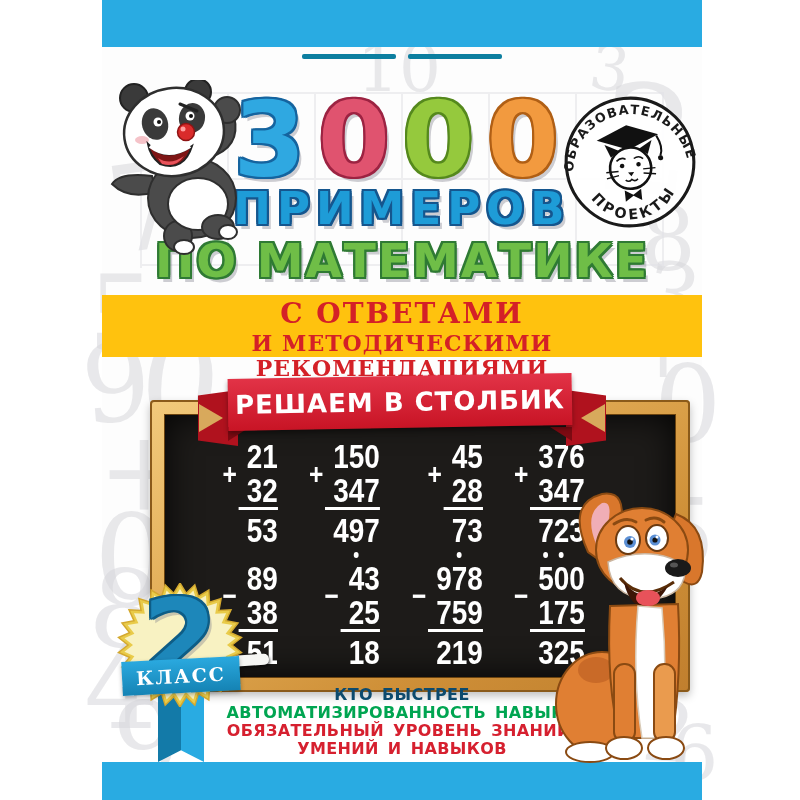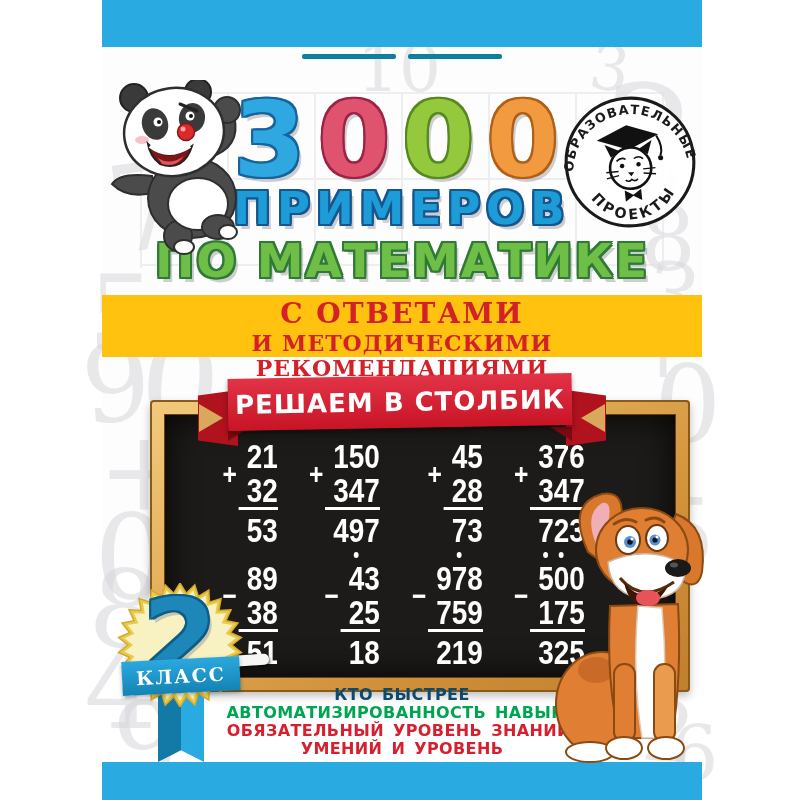--- a/index.html
+++ b/index.html
@@ -231,21 +231,21 @@
     <div class="abs badge-num outline" style="color: rgb(29, 135, 186); --o: #0e5d86;">2</div>
     <div class="abs badge-band">
       <span>КЛАСС</span>
     </div>
     <div class="abs badge-tail"></div>
 
     <div class="abs footer">
         <div style="color: #0c4a6e;">КТО БЫСТРЕЕ</div>
         <div style="color: rgb(0, 165, 81);">АВТОМАТИЗИРОВАННОСТЬ НАВЫКА</div>
         <div style="color: rgb(214, 32, 47);">ОБЯЗАТЕЛЬНЫЙ УРОВЕНЬ ЗНАНИЙ,</div>
-        <div style="color: rgb(214, 32, 47);">УМЕНИЙ И УРОВЕНЬ</div>
+        <div style="color: rgb(214, 32, 47);">УМЕНИЙ И НАВЫКОВ</div>
       </div>
 
     <svg class="abs stamp" viewBox="0 0 136 136">
       <circle cx="68" cy="68" r="62" fill="rgba(255,255,255,.92)" stroke="#1a1a1a" stroke-width="3"></circle>
       <defs>
         <path id="arcT" d="M 13 88 A 56 56 0 1 1 123 88" fill="none"></path>
         <path id="arcB" d="M 24 93 A 47 47 0 0 0 112 93" fill="none"></path>
       </defs>
       <text font-size="12.5" letter-spacing="1.2" text-anchor="middle">
         <textPath href="#arcT" startOffset="50%">ОБРАЗОВАТЕЛЬНЫЕ</textPath>

